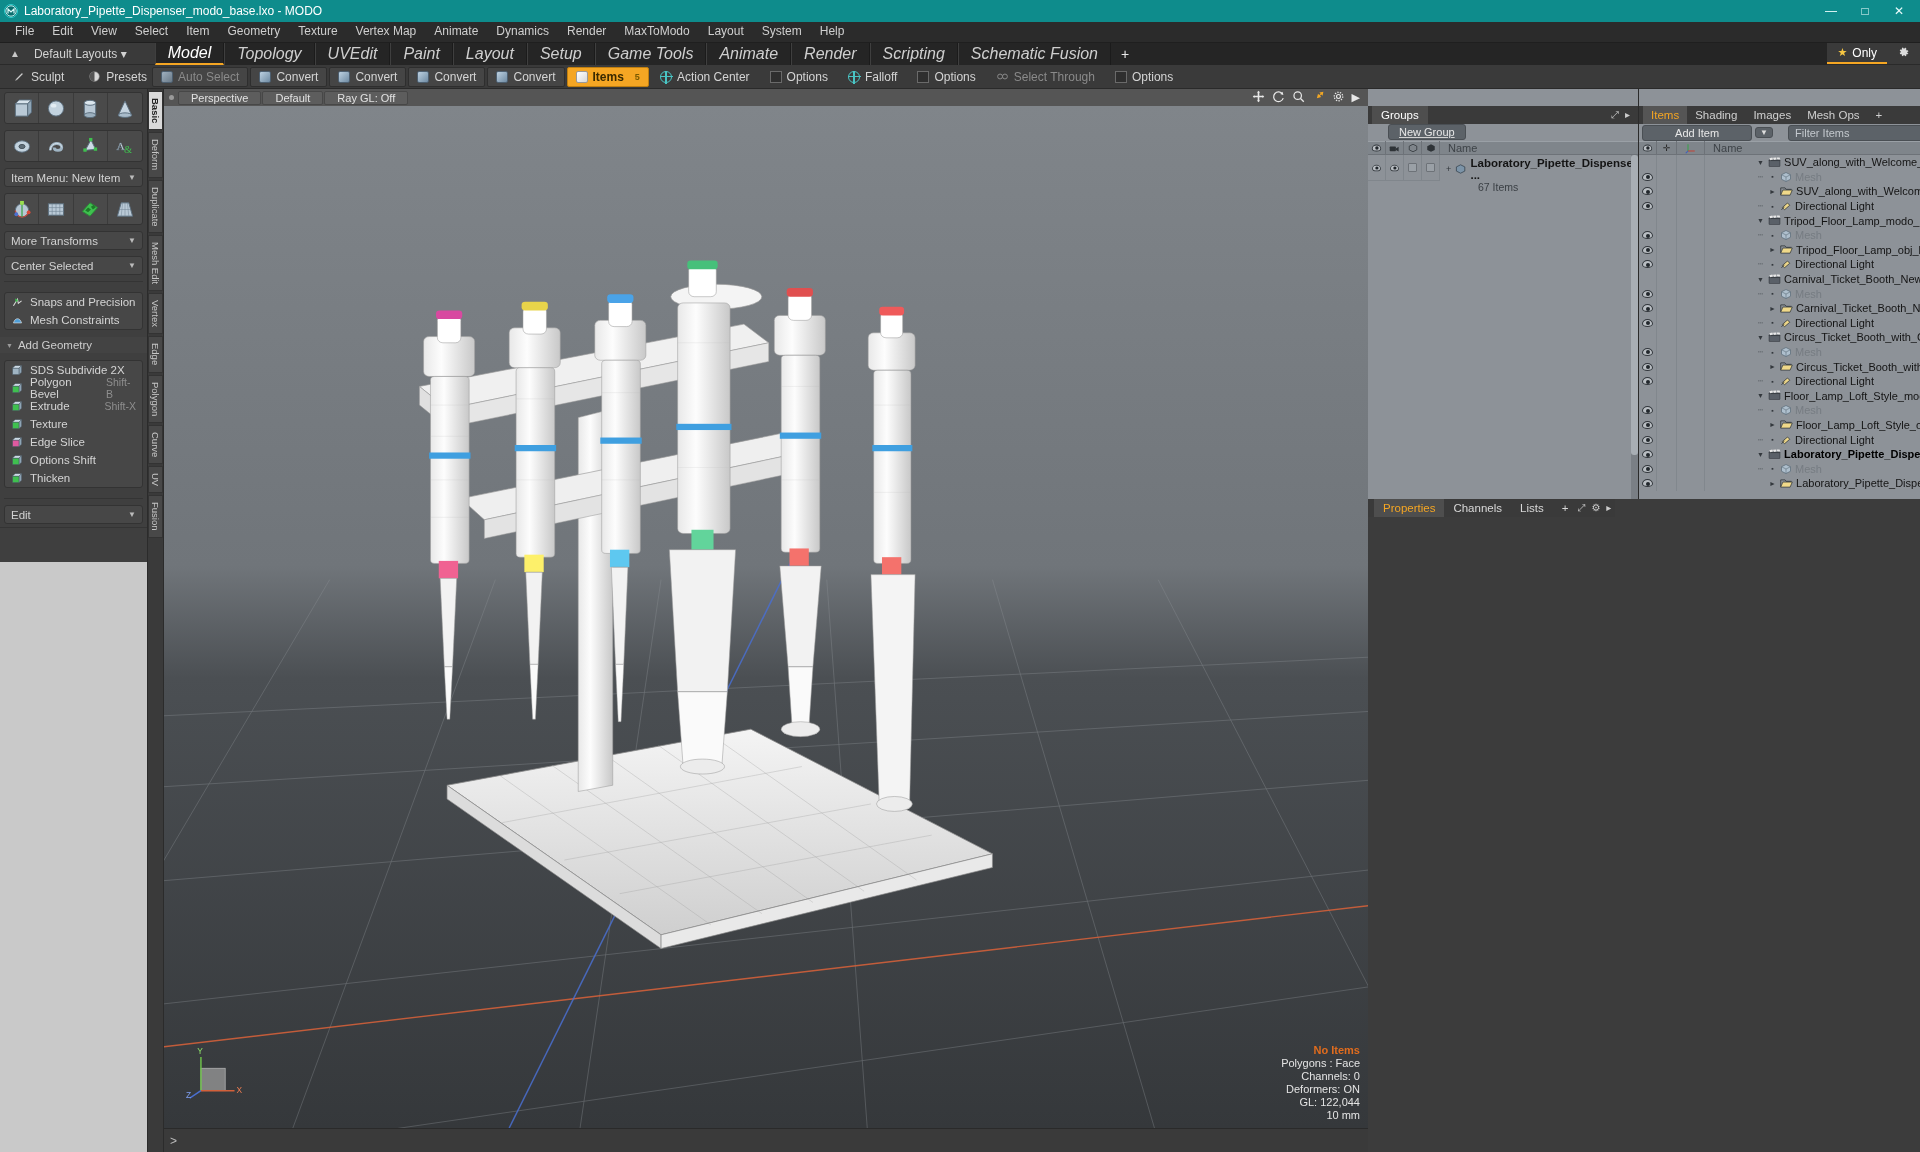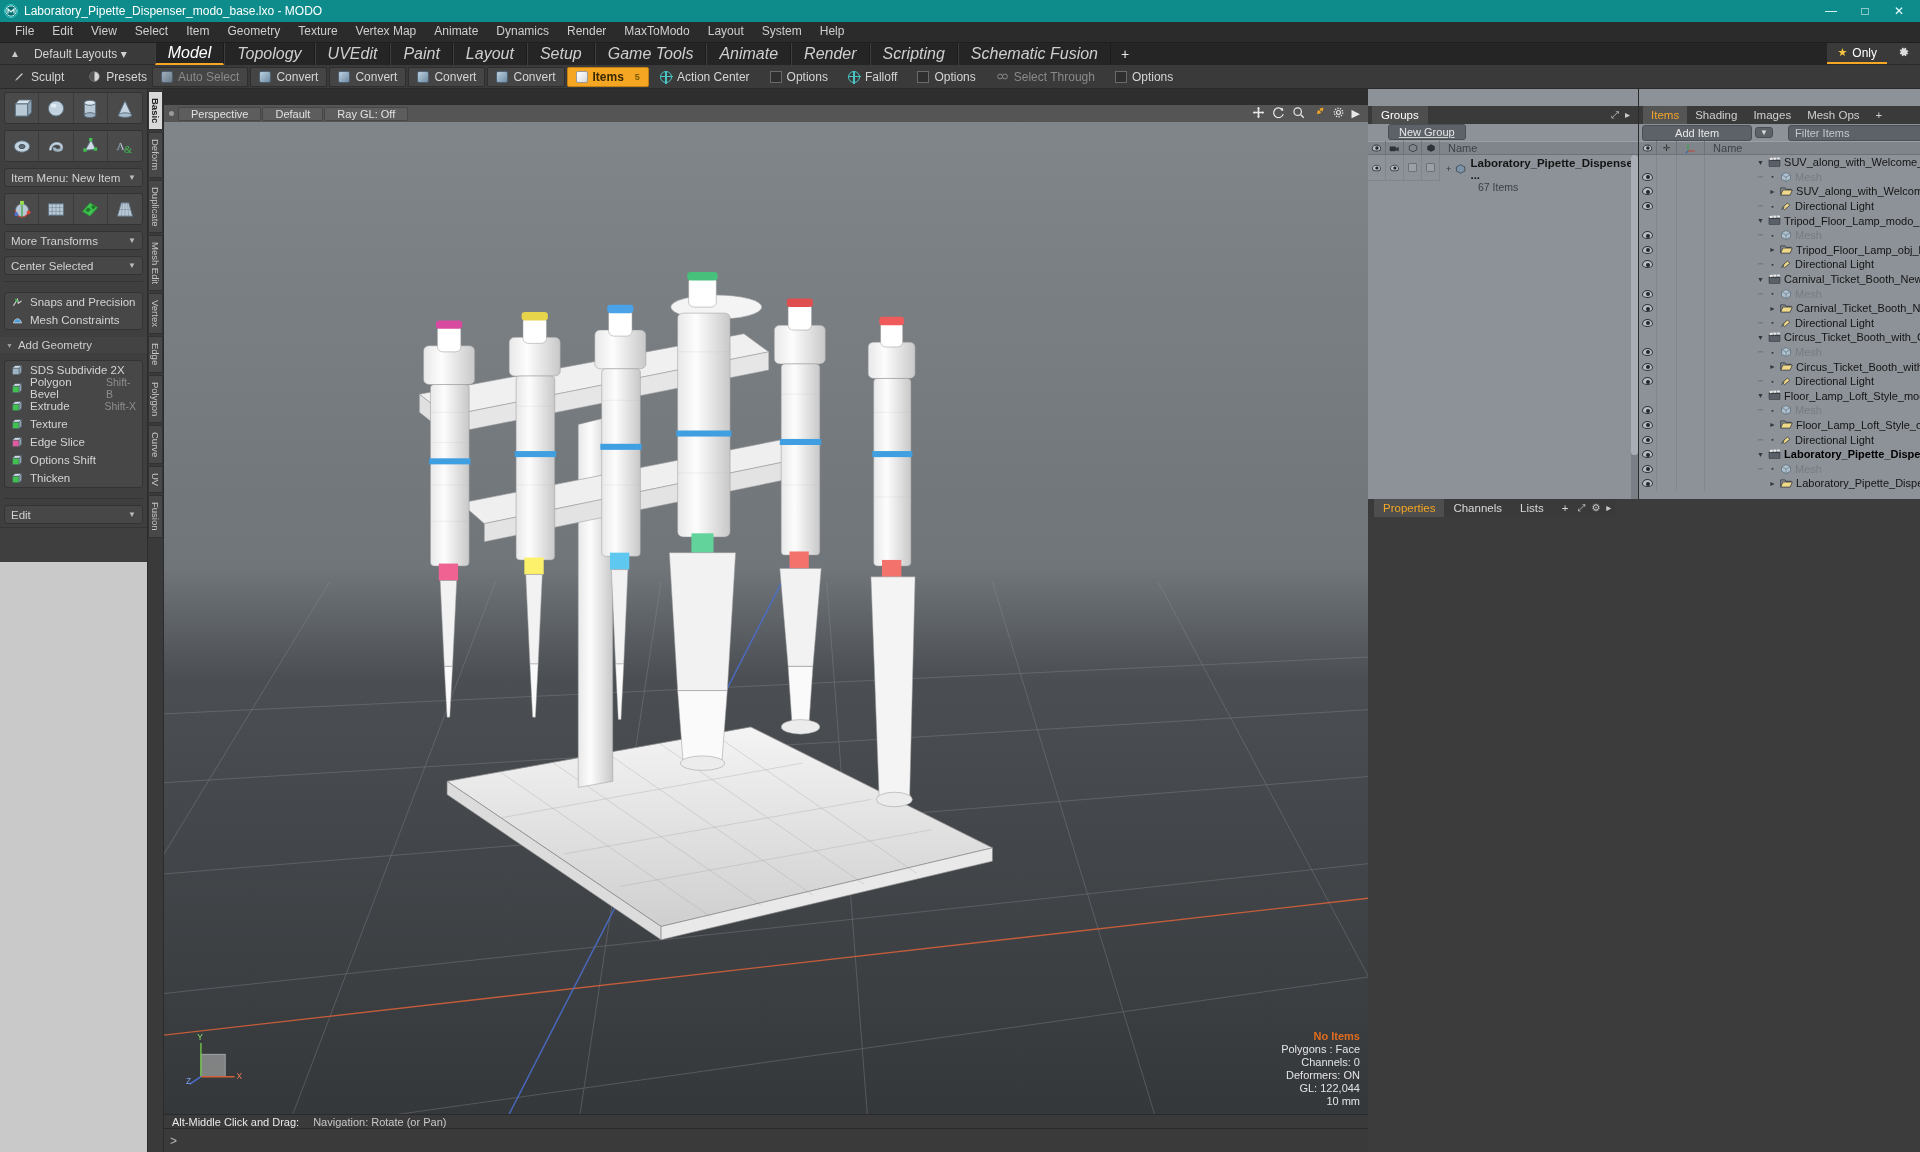--- a/index.html
+++ b/index.html
@@ -68,21 +68,21 @@
   .micon{width:13px;height:13px;display:inline-block;flex:0 0 13px;}
   .leftfill{flex:1;background:#3f3f3f;border-top:1px solid #343434;}
   .leftfill .whitebox{height:100%;background:#c9c9c9;margin-top:34px;}
   
   .vtabs{width:16px;background:#3a3a3a;display:flex;flex-direction:column;border-right:1px solid #2b2b2b;padding-top:2px;}
   .vtab{writing-mode:vertical-rl;text-orientation:mixed;font-size:9.5px;color:#c6c6c6;padding:6px 1px;background:#484848;
     margin-bottom:2px;border:1px solid #333;text-align:center;}
   .vtab.active{background:#d9d9d9;color:#222;font-weight:bold;}
   
   .vpwrap{flex:1;display:flex;flex-direction:column;background:#2e2e2e;}
-  .vphdr{height:17px;background:#555;display:flex;align-items:center;gap:1px;padding:0 2px;margin-top:16px;}
+  .vphdr{height:17px;background:#555;display:flex;align-items:center;gap:1px;padding:0 2px;}
   .vphdr .vtag{background:#5d5d5d;border:1px solid #474747;font-size:11px;color:#e2e2e2;padding:0 12px;height:14px;
     display:flex;align-items:center;border-radius:2px;}
   .vphdr .dot{width:5px;height:5px;border-radius:50%;background:#9a9a9a;margin:0 3px;}
   .vphdr .icons{margin-left:auto;display:flex;align-items:center;gap:7px;padding-right:6px;color:#e8e8e8;font-size:11px;}
   .viewport{flex:1;position:relative;overflow:hidden;
     background:linear-gradient(180deg,#7c8186 0%,#6f7479 42%,#4e5256 58%,#3a3d40 100%);}
   .statusline{height:14px;background:#3a3a3a;border-top:1px solid #2a2a2a;display:flex;align-items:center;font-size:11px;color:#c2c2c2;padding-left:8px;gap:14px;}
   .cmdline{height:24px;background:#3a3a3a;display:flex;align-items:center;padding:0 6px;gap:6px;border-top:1px solid #2a2a2a;}
   .cmdbox{flex:1;height:17px;background:#2d2d2d;border:1px solid #222;border-radius:2px;display:flex;align-items:center;padding:0 6px;font-size:11px;color:#9a9a9a;}
   
@@ -705,24 +705,20 @@
         <rect x="16" y="26" width="26" height="24" fill="#9a9a9a" stroke="#ddd" stroke-width="0.8" opacity="0.75"></rect>
         <line x1="16" y1="50" x2="16" y2="14" stroke="#6dbf4b" stroke-width="1.6"></line>
         <line x1="16" y1="50" x2="52" y2="50" stroke="#d2603a" stroke-width="1.6"></line>
         <line x1="16" y1="50" x2="4" y2="58" stroke="#4a6fd0" stroke-width="1.6"></line>
         <text x="12" y="11" fill="#8fe06a" font-size="9" font-family="Liberation Sans">Y</text>
         <text x="54" y="53" fill="#ef7d52" font-size="9" font-family="Liberation Sans">X</text>
         <text x="0" y="58" fill="#7f9ff0" font-size="9" font-family="Liberation Sans">Z</text>
       </svg>
     </div>
 
-    <div class="statusline">
-      <span class="hint-b">Alt-Middle Click and Drag:</span>
-      <span class="hintbar">Navigation: Rotate (or Pan)</span>
-    </div>
     <div class="cmdline">
       <span style="color:#bbb;">&gt;</span>
     </div>
   </div>
 
   <div class="rightwrap">
     <div class="rsplit">
 
       <div class="groupspanel">
         <div class="panel-tabbar">

